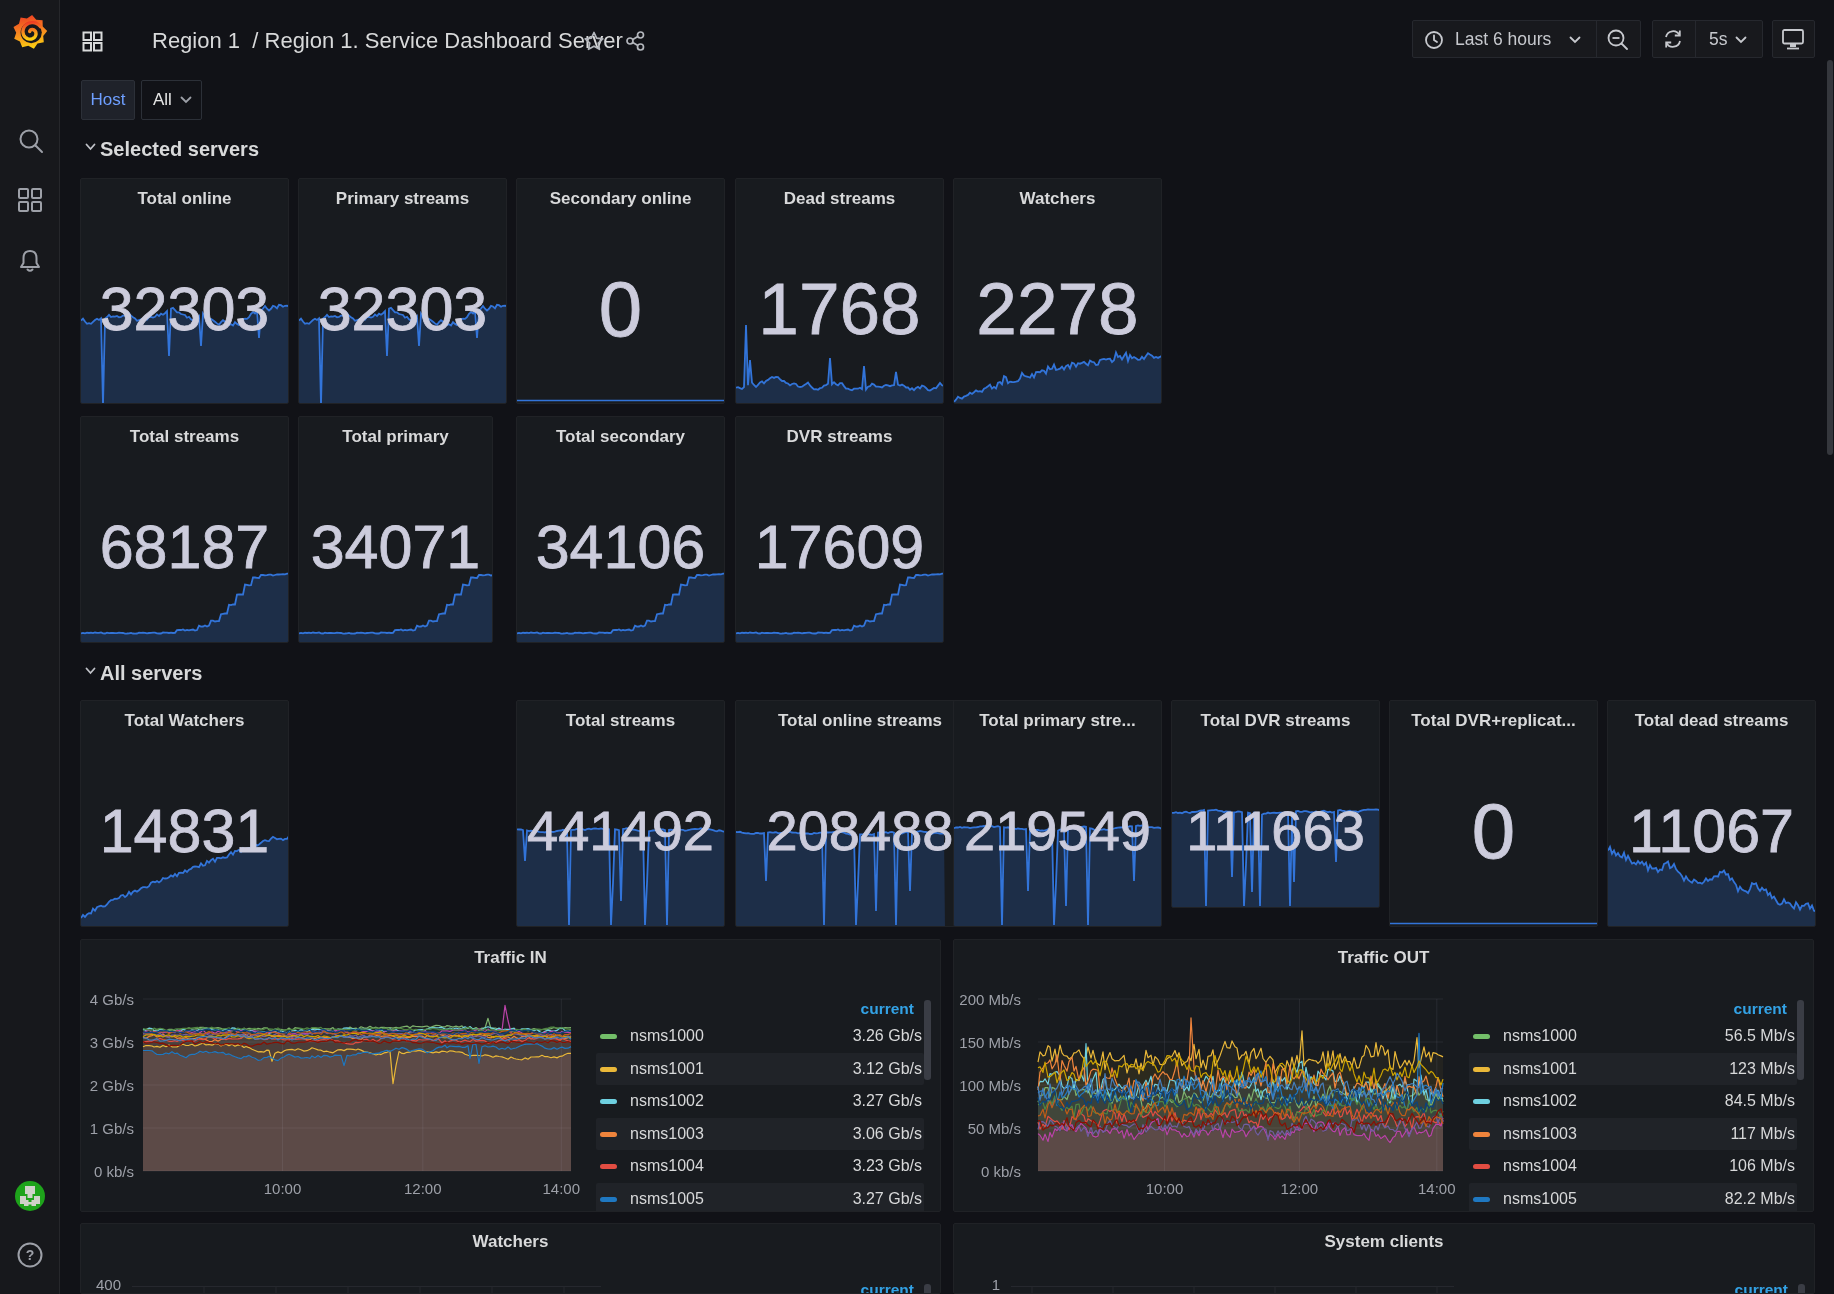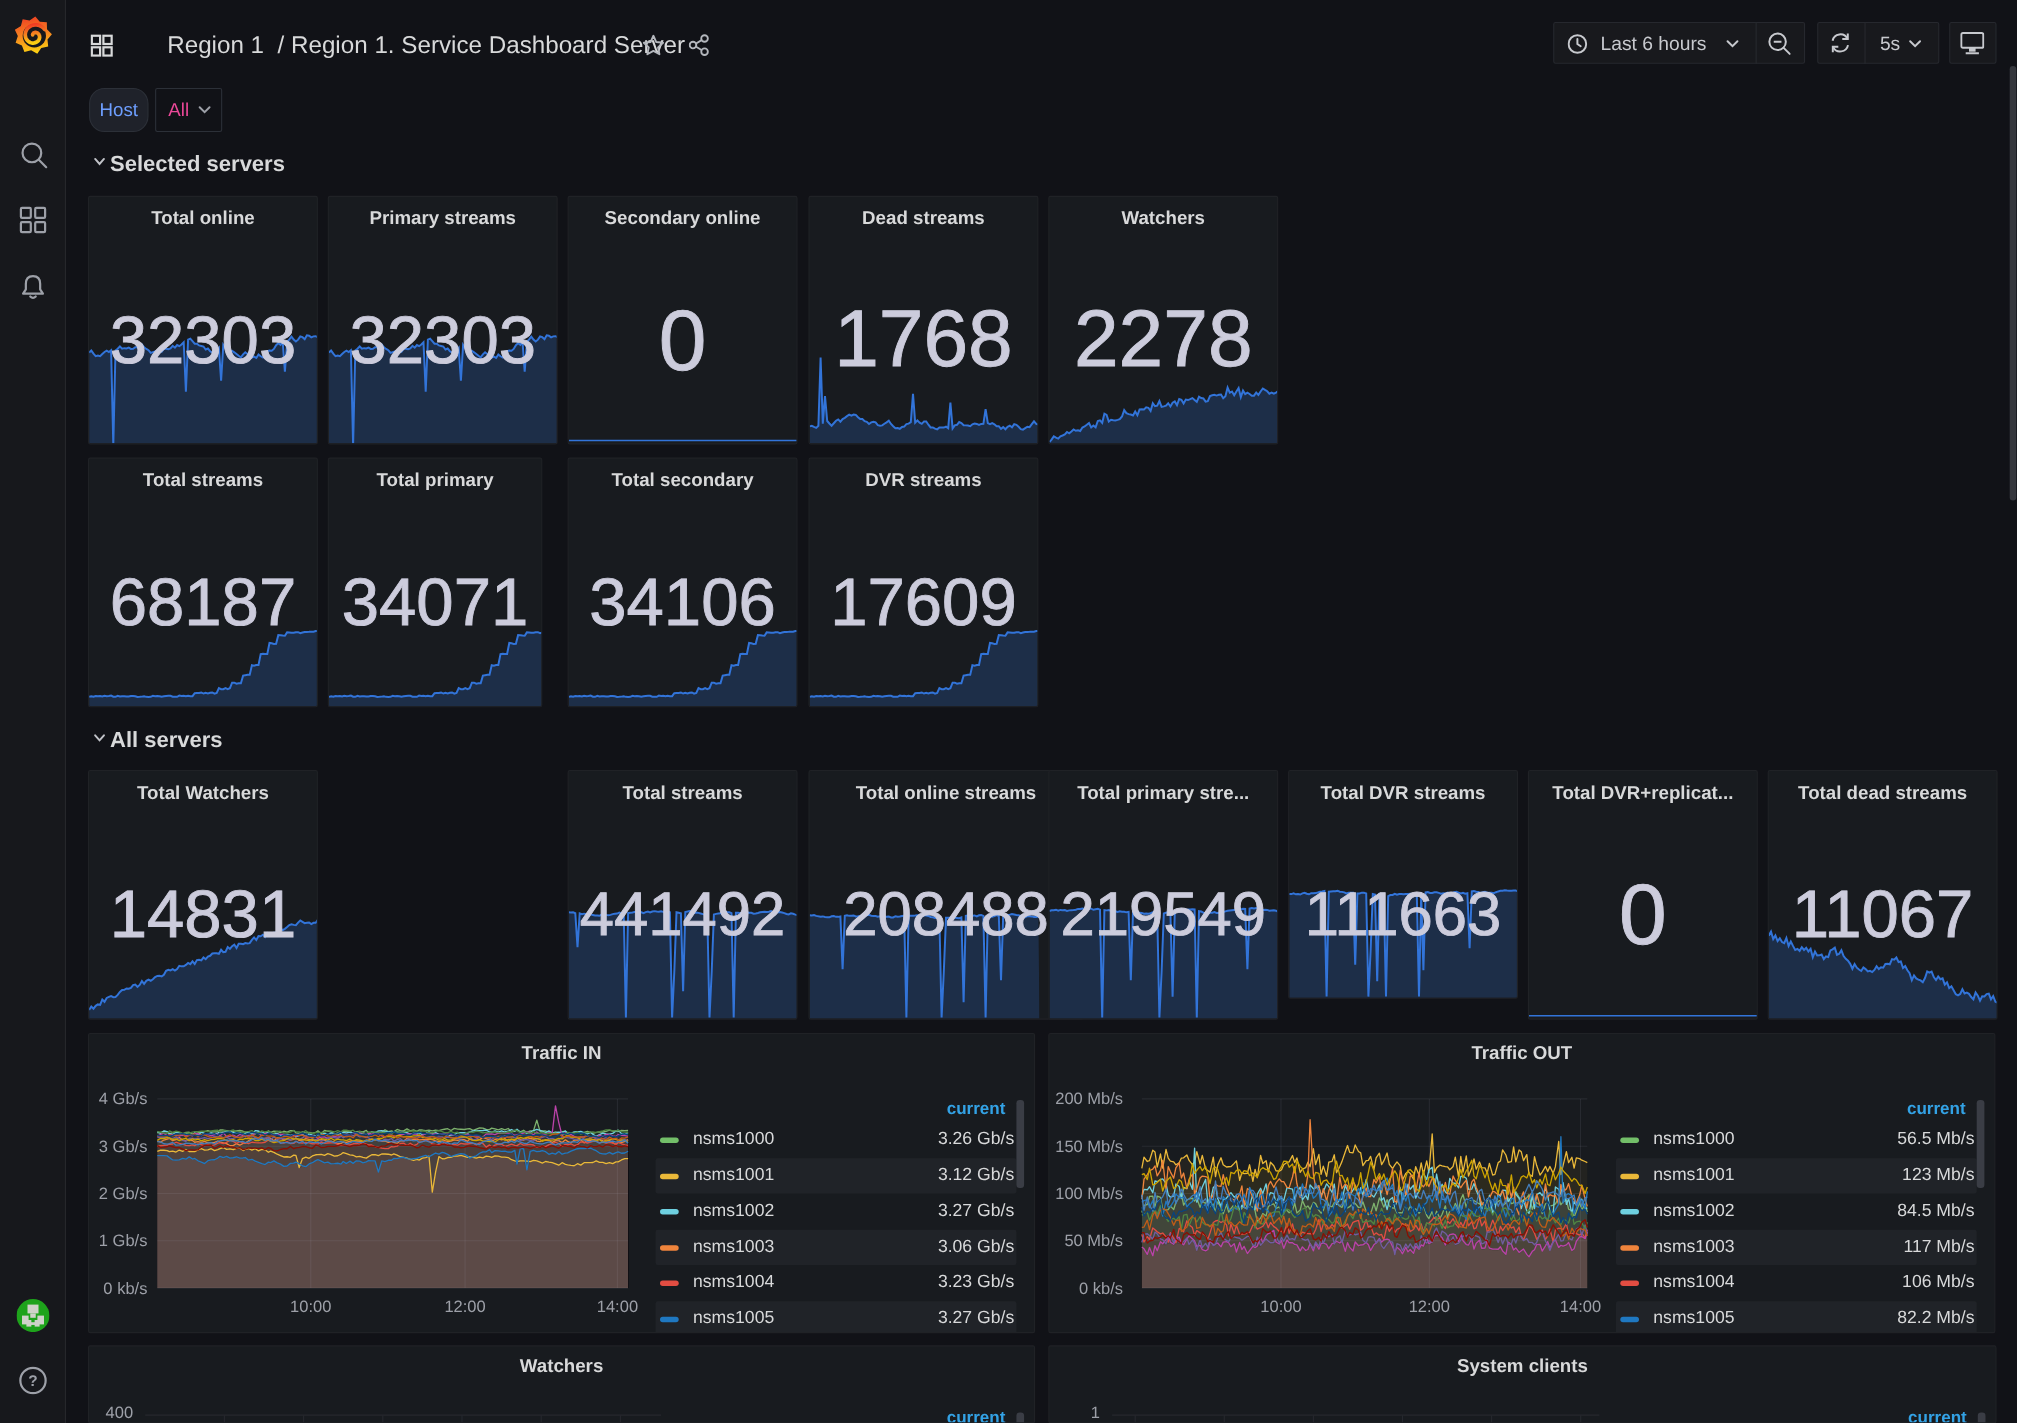--- a/index.html
+++ b/index.html
@@ -13,23 +13,23 @@
 .shead { position:absolute; font-size:20px; font-weight:600; color:#d8d9da; }
 .ylab,.xlab { position:absolute; font-size:15px; color:#9da0a8; white-space:nowrap; }
 .xlab { width:60px; text-align:center; }
 .lhead { position:absolute; top:60px; right:26px; font-size:15.5px; font-weight:700; color:#33a2e5; }
 .legend { position:absolute; left:0; top:0; right:0; bottom:0; pointer-events:none; }
 .lrow { position:absolute; left:515px; right:16px; height:32px; border-radius:2px; }
 .sw { position:absolute; left:4px; top:14px; width:17px; height:5px; border-radius:2.5px; }
 .lname { position:absolute; left:34px; top:7px; font-size:16px; color:#d8d9da; }
 .lval { position:absolute; right:2px; top:7px; font-size:16px; color:#d8d9da; }
 .lscroll { position:absolute; top:60px; right:9px; width:7px; height:80px; border-radius:3px; background:#3a3d45; }
-.hostbox { position:absolute; left:81px; top:80px; width:54px; height:40px; background:#1f222a; border:1px solid #2c3038; border-radius:14px; color:#6e9fff; font-size:17px; font-weight:500; text-align:center; line-height:38px; }
+.hostbox { position:absolute; left:81px; top:80px; width:54px; height:40px; background:#1f222a; border:1px solid #2c3038; border-radius:2px; color:#6e9fff; font-size:17px; font-weight:500; text-align:center; line-height:38px; }
 .allbox { position:absolute; left:141px; top:80px; width:61px; height:40px; background:transparent; border:1px solid #2c3038; border-radius:2px; }
-.allbox span { position:absolute; left:11px; top:9px; font-size:17px; font-weight:500; color:#ec4899; }
+.allbox span { position:absolute; left:11px; top:9px; font-size:17px; font-weight:500; color:#e5e5e5; }
 </style></head><body>
 <div class="page">
 <div class="sidebar"></div>
 <svg style="position:absolute;left:12px;top:12px;" width="37" height="39" viewBox="0 0 37 39">
       <defs>
         <linearGradient id="gl" x1="0.2" y1="0" x2="0.35" y2="1">
 <stop offset="0" stop-color="#ee3c23"></stop>
           <stop offset="0.5" stop-color="#f58220"></stop>
           <stop offset="1" stop-color="#fccf12"></stop>
         </linearGradient>

